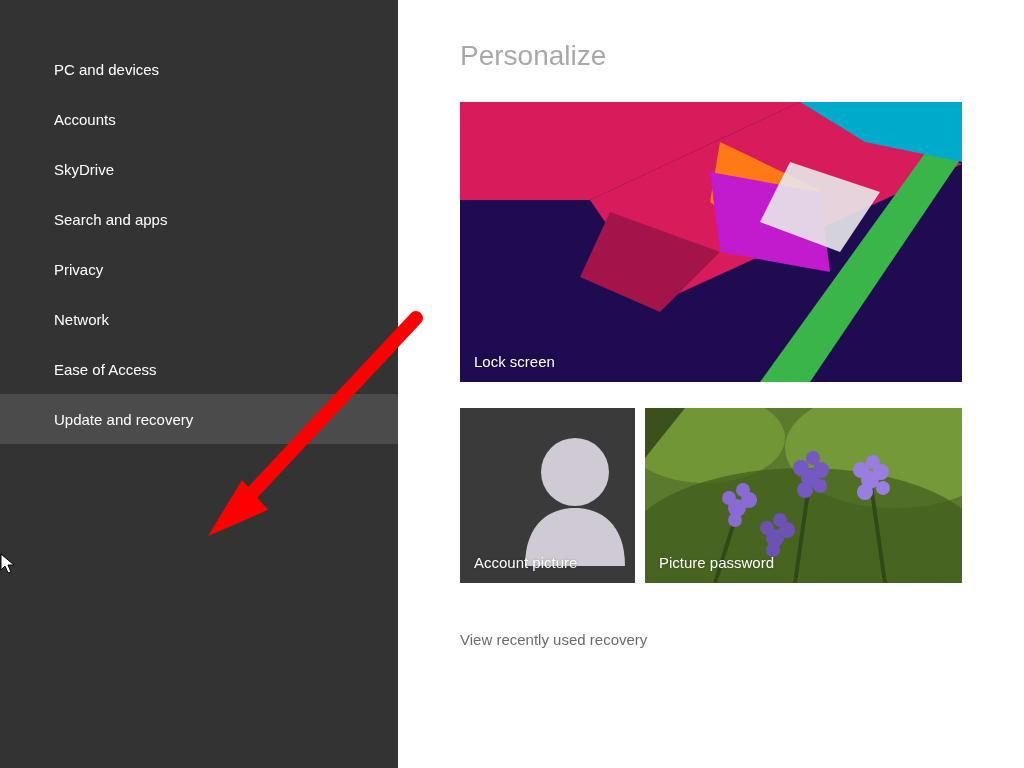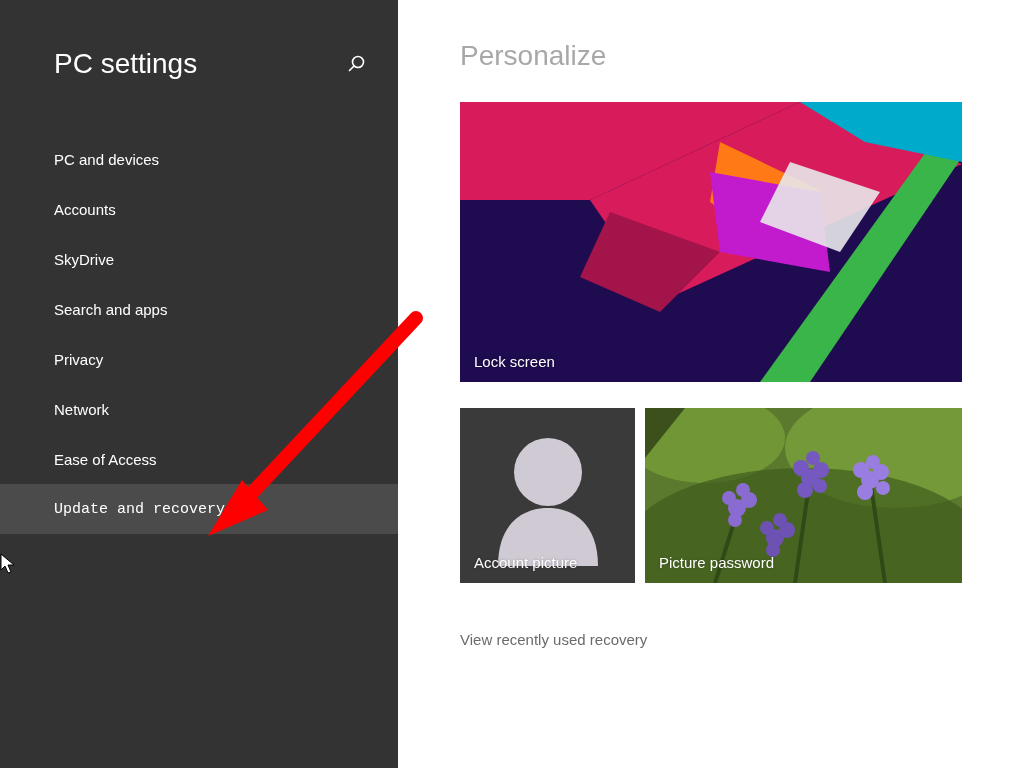--- a/index.html
+++ b/index.html
@@ -55,21 +55,20 @@
     height: 50px;
     display: flex;
     align-items: center;
     padding-left: 54px;
     font-size: 15px;
     color: #fff;
     cursor: pointer;
   }
   .nav-item.hover {
     background: #4b4b4b;
-    font-family: Liberation Mono, monospace;
   }
 
   
   .main {
     flex: 1;
     padding: 40px 62px 0 62px;
     background: #fff;
     position: relative;
   }
   .main-title {
@@ -114,21 +113,21 @@
     width: 100%;
     height: 100%;
   }
   
   .tile-account {
     width: 175px;
     height: 175px;
     background: #3a3a3a;
     display: flex;
     align-items: center;
-    justify-content: center;
+    justify-content: flex-end;
   }
   .avatar-svg { width: 120px; height: 140px; }
   
   .tile-picpass {
     width: 317px;
     height: 175px;
     background: #3a5e1e;
     position: relative;
   }
   .flowers {
@@ -160,29 +159,20 @@
     z-index: 60;
     pointer-events: none;
   }
 </style>
 </head>
 <body>
 
 <div class="container">
 
   <aside class="sidebar">
-    <div class="sidebar-header">
-      <div class="sidebar-title">PC settings</div>
-      <div class="search-btn">
-        <svg width="20" height="20" viewBox="0 0 20 20" fill="none">
-          <circle cx="12" cy="8" r="5.5" stroke="#fff" stroke-width="1.6"></circle>
-          <line x1="3" y1="17" x2="8" y2="12" stroke="#fff" stroke-width="1.6"></line>
-        </svg>
-      </div>
-    </div>
     <nav class="nav">
       <div class="nav-item">
           <span>PC and devices</span>
         </div>
       <div class="nav-item">
           <span>Accounts</span>
         </div>
       <div class="nav-item">
           <span>SkyDrive</span>
         </div>

